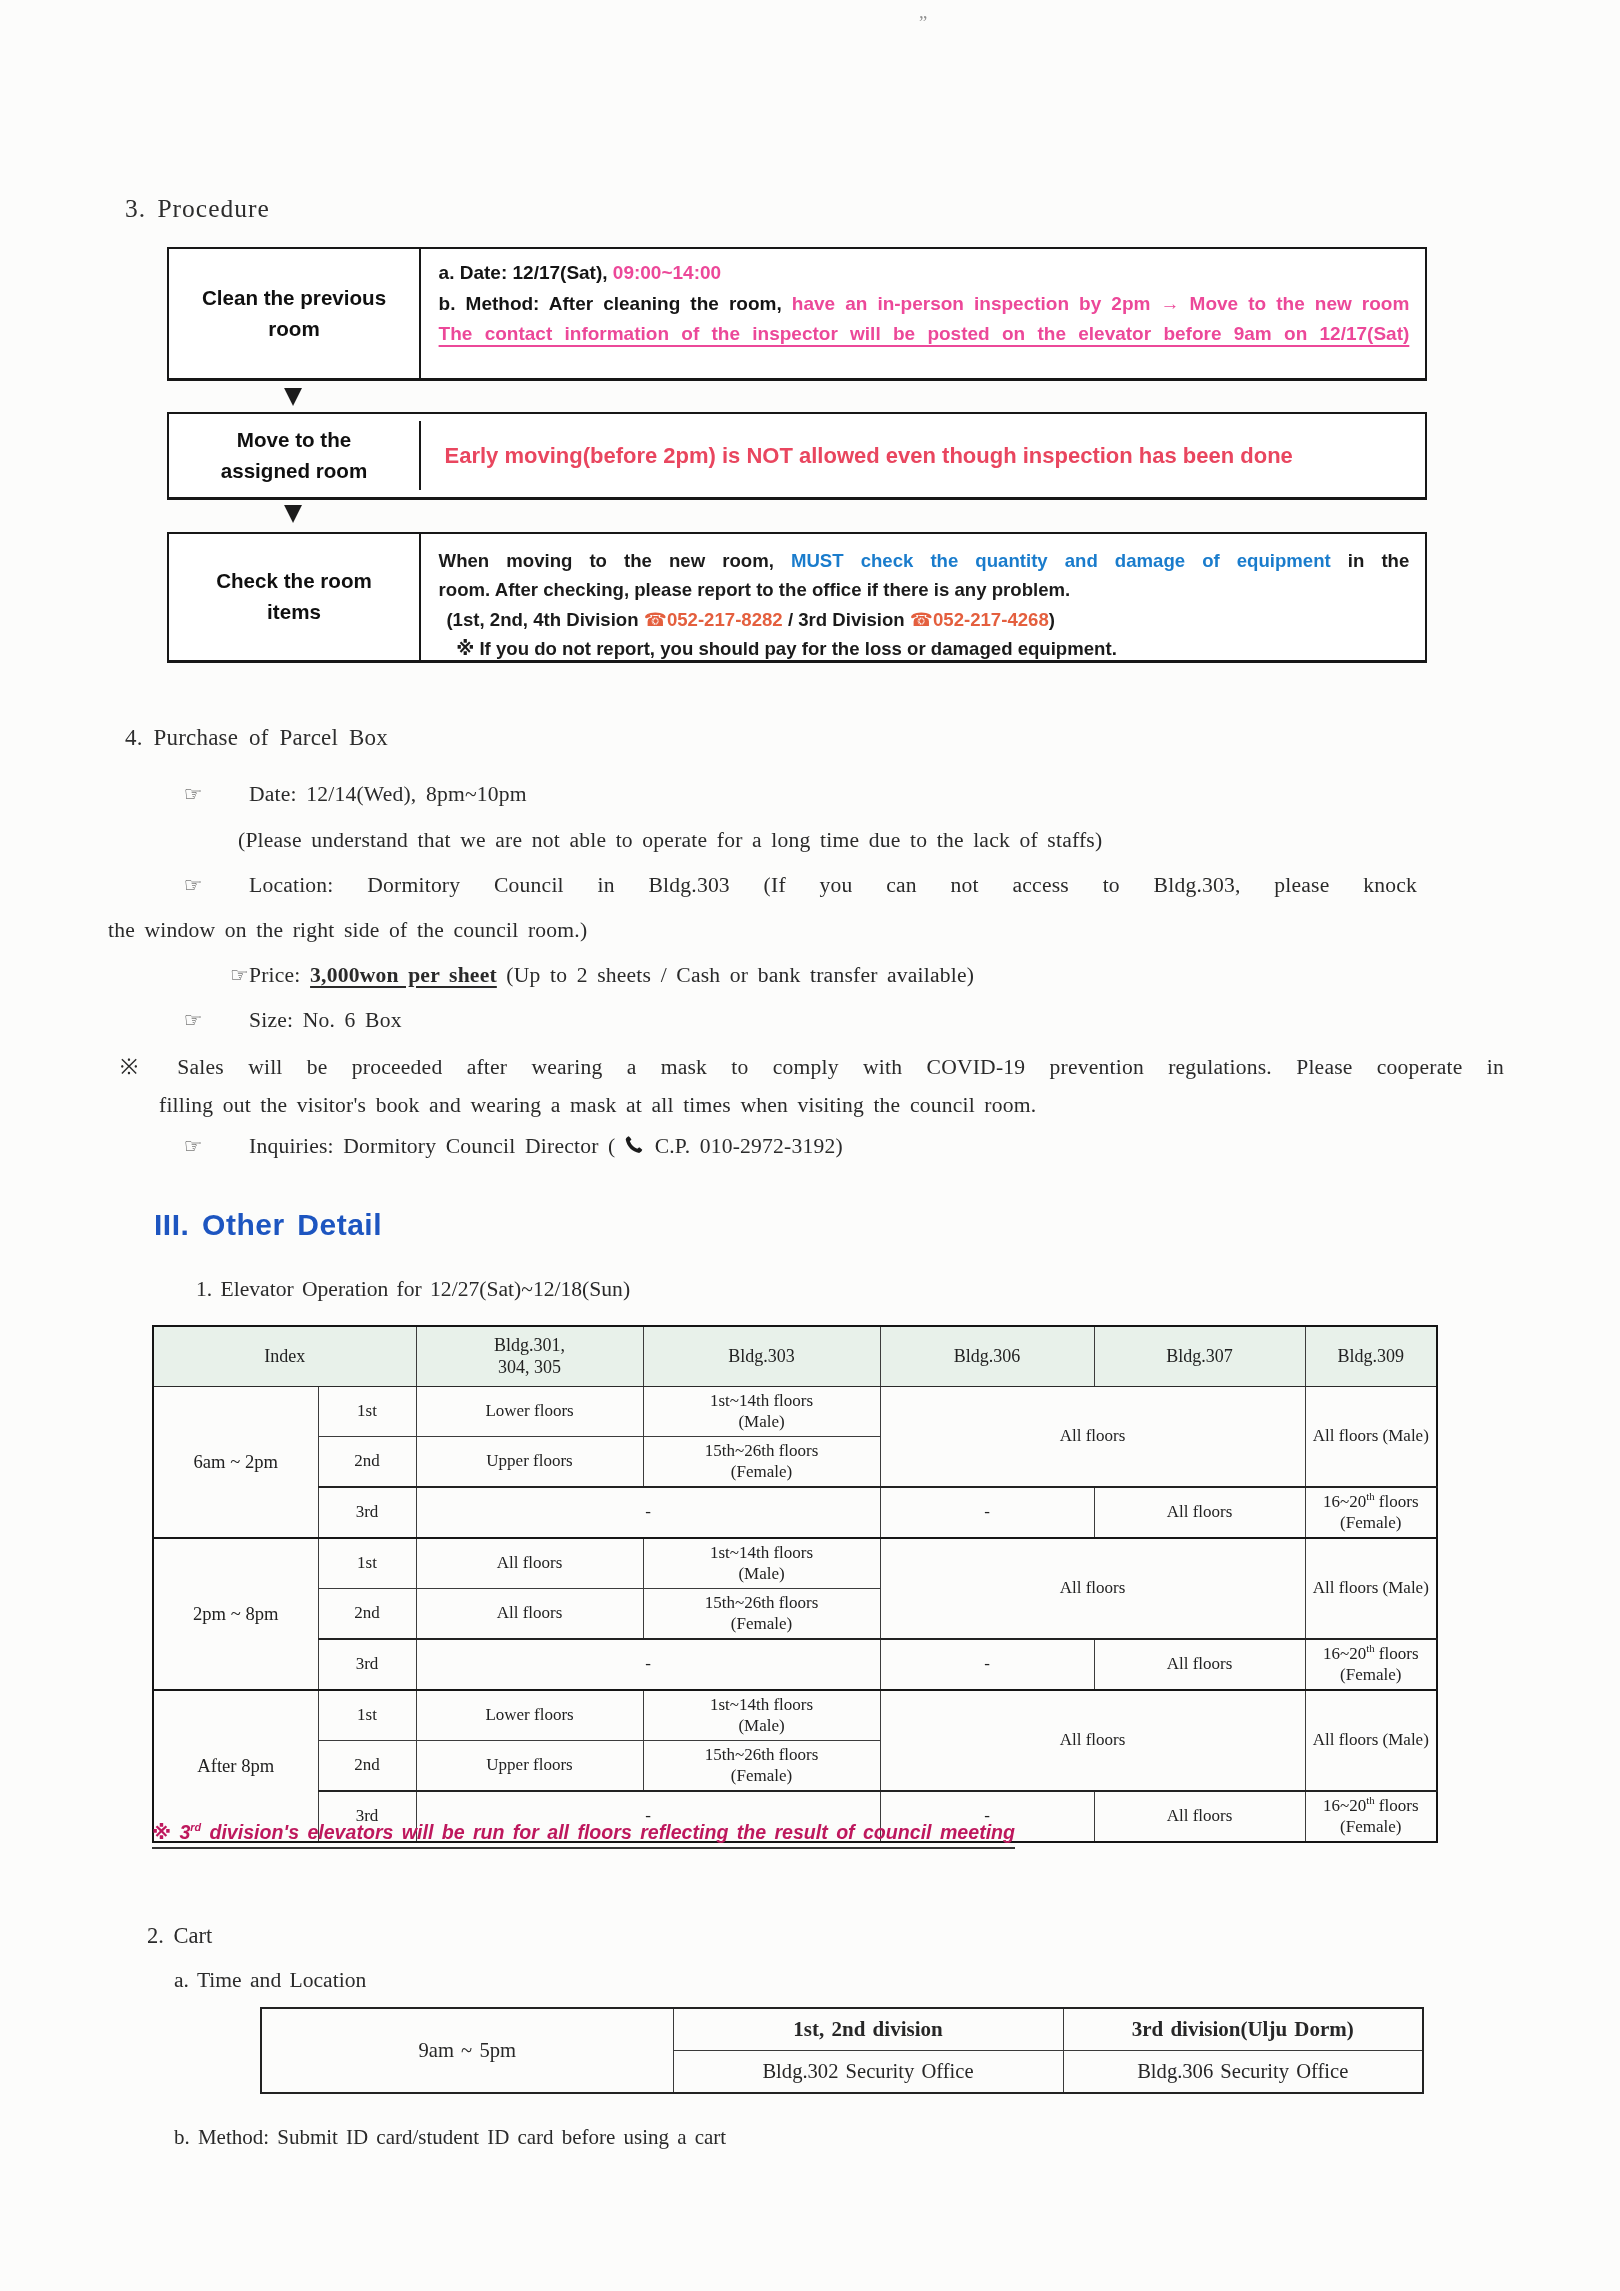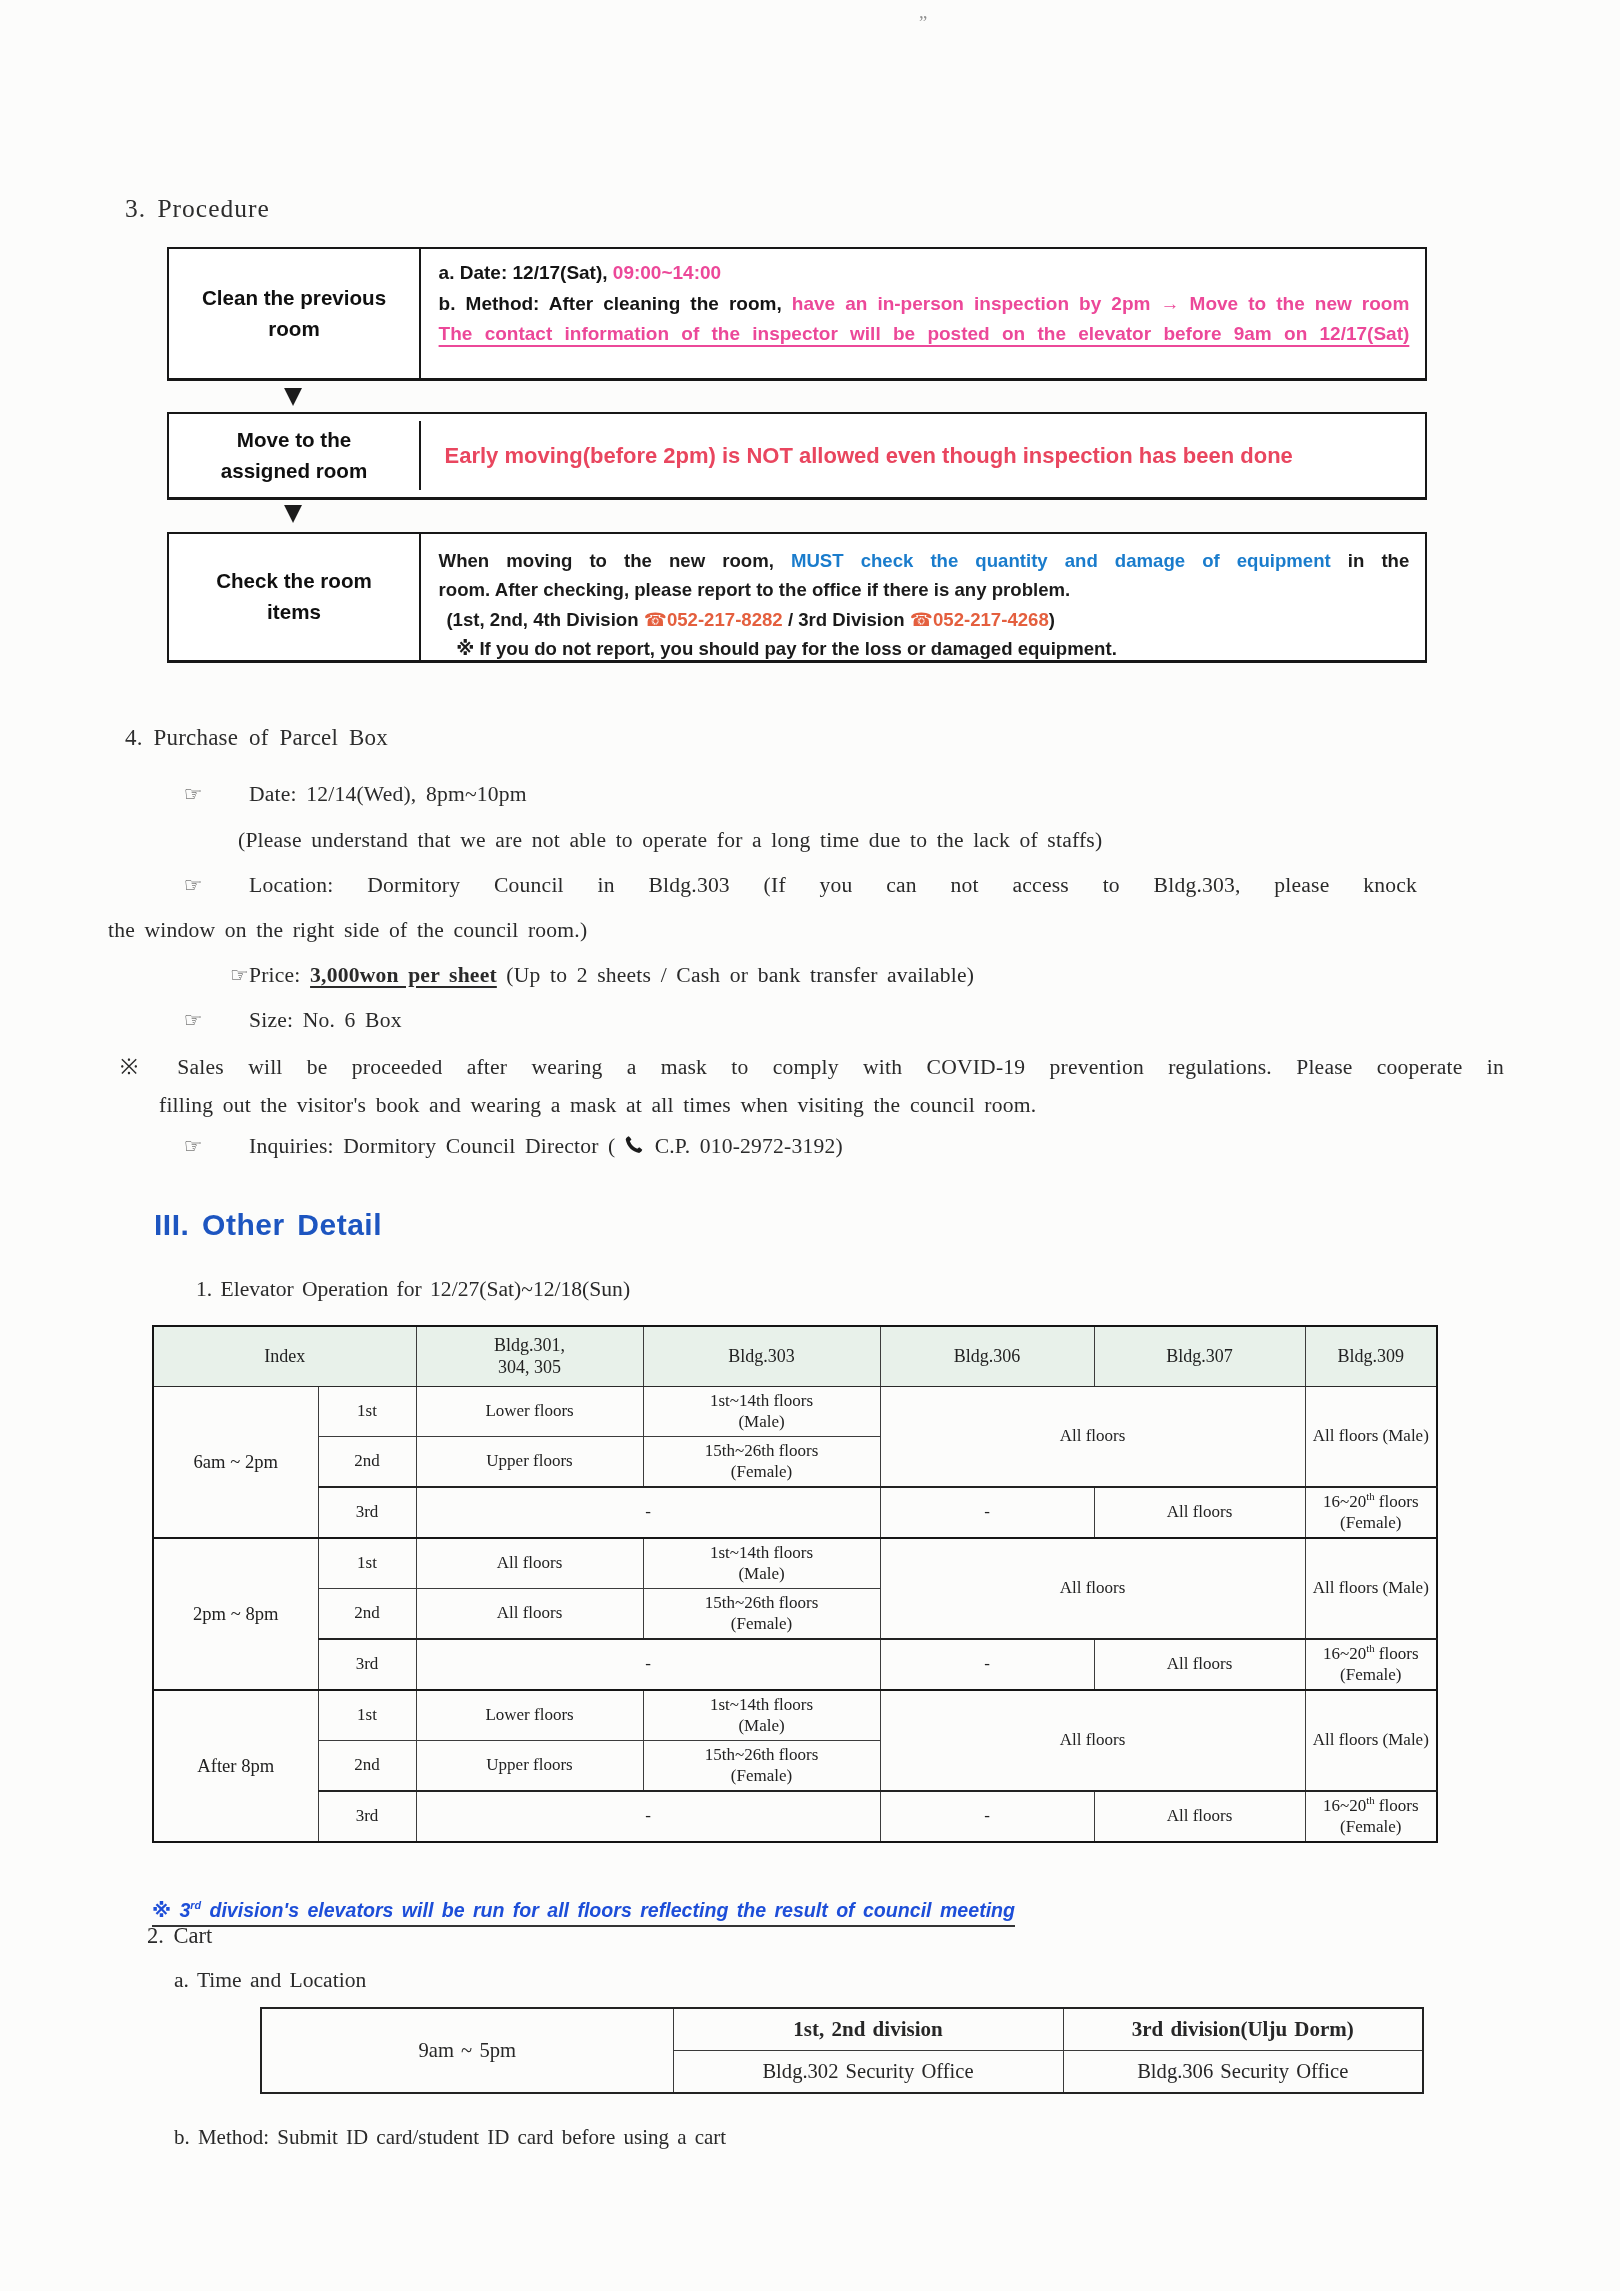--- a/index.html
+++ b/index.html
@@ -69,23 +69,23 @@
   .etable td { border:1.3px solid #3c3c3c; padding:2px 2.9px; line-height:1.2; }
   .etable tr.hrow td { background:#e8f1ea; font-size:18px; height:55px; border-bottom:1.8px solid #2a2a2a; }
   .etable tr.drow td { height:45px; }
   .etable td.tcell { font-size:18.6px;margin-top:34px; }
   .etable tr.gstart td { border-top:2.7px solid #161616; }
   .etable tr.third td { border-top:2.1px solid #222; }
   .pre { white-space:pre-line; }
   .etable sup, .rnote sup { font-size:10.8px; line-height:0; }
 
   .rnote {
-    position:absolute; top:1899px; left:152px;
+    position:absolute; top:1821px; left:152px;
     font-family:"Liberation Sans","DejaVu Sans",sans-serif;
-    font-style:italic; font-weight:700; font-size:19.6px; color:#1d4ed8;
+    font-style:italic; font-weight:700; font-size:19.6px; color:#be185d;
   }
   .rnote .nwrap { border-bottom:2.5px solid #343434; padding-bottom:3.9px; word-spacing:2.9px; }
 
   
   .cart-h { position:absolute; top:1923px; left:147px; font-size:22.5px; word-spacing:3.9px; color:#2b2b2b; }
   .cart-a { position:absolute; top:1968px; left:174px; font-size:21.6px; word-spacing:2.9px; color:#2b2b2b; }
   .ctable {
     position:absolute; top:2007px; left:260px; width:1161px;
     border-collapse:collapse; table-layout:fixed; text-align:center;
     font-size:20.6px; color:#272727; border:2.2px solid #222;

